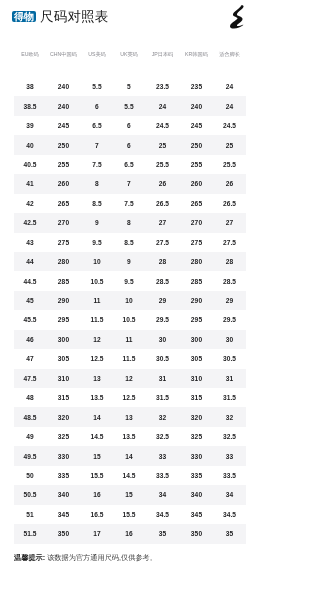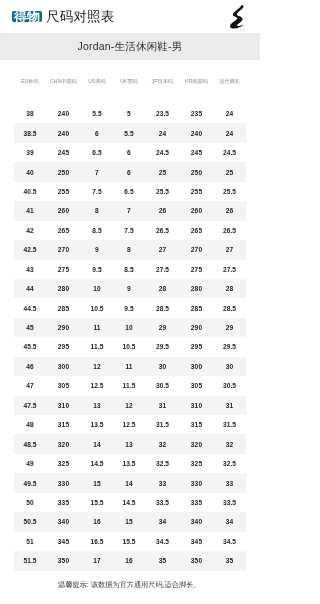--- a/index.html
+++ b/index.html
@@ -30,21 +30,21 @@
     display: flex;
     align-items: center;
     background: #ffffff;
   }
   .brand-badge {
     display: inline-flex;
     align-items: center;
     justify-content: center;
     background: #0369a1;
     color: #ffffff;
-    font-size: 13px;
+    font-size: 10px;
     line-height: 1;
     letter-spacing: 0px;
     border-radius: 2px;
     padding: 2px 2px;
     height: 11px;
     box-sizing: border-box;
     font-weight: 700;
   }
   .header-title {
     font-size: 13.5px;
@@ -127,23 +127,22 @@
 
   
   .footer-note {
     padding: 9px 14px 0 14px;
     font-size: 7.2px;
     color: #2b2b2b;
     line-height: 1.4;
     white-space: nowrap;
   }
   .footer-note .note-label {
-    font-weight: 400;
+    font-weight: 700;
     color: #1a1a1a;
-    margin-left: 44px;
   }
   .footer-note .note-body {
     font-weight: 400;
     color: #3a3a3a;
   }
 </style>
 </head>
 <body>
 
 <div class="page">
@@ -151,23 +150,20 @@
   <div class="header">
     <span class="brand-badge">得物</span>
     <span class="header-title">尺码对照表</span>
     <span class="jumpman">
       <svg viewBox="0 0 44 50" width="22" height="25" aria-hidden="true">
         <path fill="#111111" d="M30.5 1.2c1.3-.7 2.6-.9 3.6-.3 1.1.7 1.2 2 .8 3.2-.5 1.5-1.7 2.9-3 4.1-2.4 2.2-5.3 4.1-7.6 6.4-1.3 1.3-2.4 2.8-2.4 4.3 0 1 .6 1.7 1.5 2.2 1.4.8 3.3 1.2 5 1.9 1.8.7 3.5 1.7 4.3 3.3.6 1.3.4 2.8-.3 4.1-.8 1.5-2.2 2.8-3.7 4-1.7 1.3-3.6 2.5-5.2 3.9-.8.7-1.6 1.6-1.6 2.5 0 .6.4 1 1 1.2.9.3 2.1.2 3.2 0 2.6-.4 5.2-1.4 7.5-2.6.5-.3 1-.1 1 .3 0 .3-.2.6-.6.9-2.4 1.8-5.2 3.3-8.1 4.4-3.2 1.2-6.6 2-9.9 2.1-2.2.1-4.5-.2-6.1-1.2-1.3-.8-2-2.1-1.9-3.5.1-1.7 1.1-3.3 2.4-4.7 1.9-2.1 4.5-3.9 7-5.6 1.6-1.1 3.2-2.2 4.4-3.4.7-.7 1.3-1.6 1.1-2.4-.2-.7-.9-1.1-1.7-1.5-1.5-.7-3.4-1.2-4.9-2.1-1.3-.8-2.3-1.9-2.4-3.3-.1-1.5.8-3 1.9-4.3 1.6-1.9 3.8-3.6 5.9-5.3 2.4-1.9 4.8-3.8 6.6-5.8.7-.8 1.4-1.7 1.7-2.6.2-.6.1-1.2-.3-1.4-.3-.1-.8 0-1.2.2-.1.1-.3 0-.2-.2.1-.3.7-.8 1.2-1z"></path>
       </svg>
     </span>
   </div>
 
-  <div class="subtitle-band">
-    <span class="subtitle-text">Jordan-生活休闲鞋-男</span>
-  </div>
 
   <div class="table-wrap">
     <table class="size-table">
       <colgroup>
         <col class="c0">
           <col class="c1">
           <col class="c2">
           <col class="c3">
           <col class="c4">
           <col class="c5">
@@ -400,16 +396,16 @@
             <td>35</td>
             <td>350</td>
             <td>35</td>
           </tr>
         </tbody>
     </table>
   </div>
 
   <div class="footer-note">
     <span class="note-label">温馨提示:</span>
-    <span class="note-body">该数据为官方通用尺码,适合脚长。</span>
+    <span class="note-body">该数据为官方通用尺码,仅供参考。</span>
   </div>
 
 </div>
 
 </body></html>

